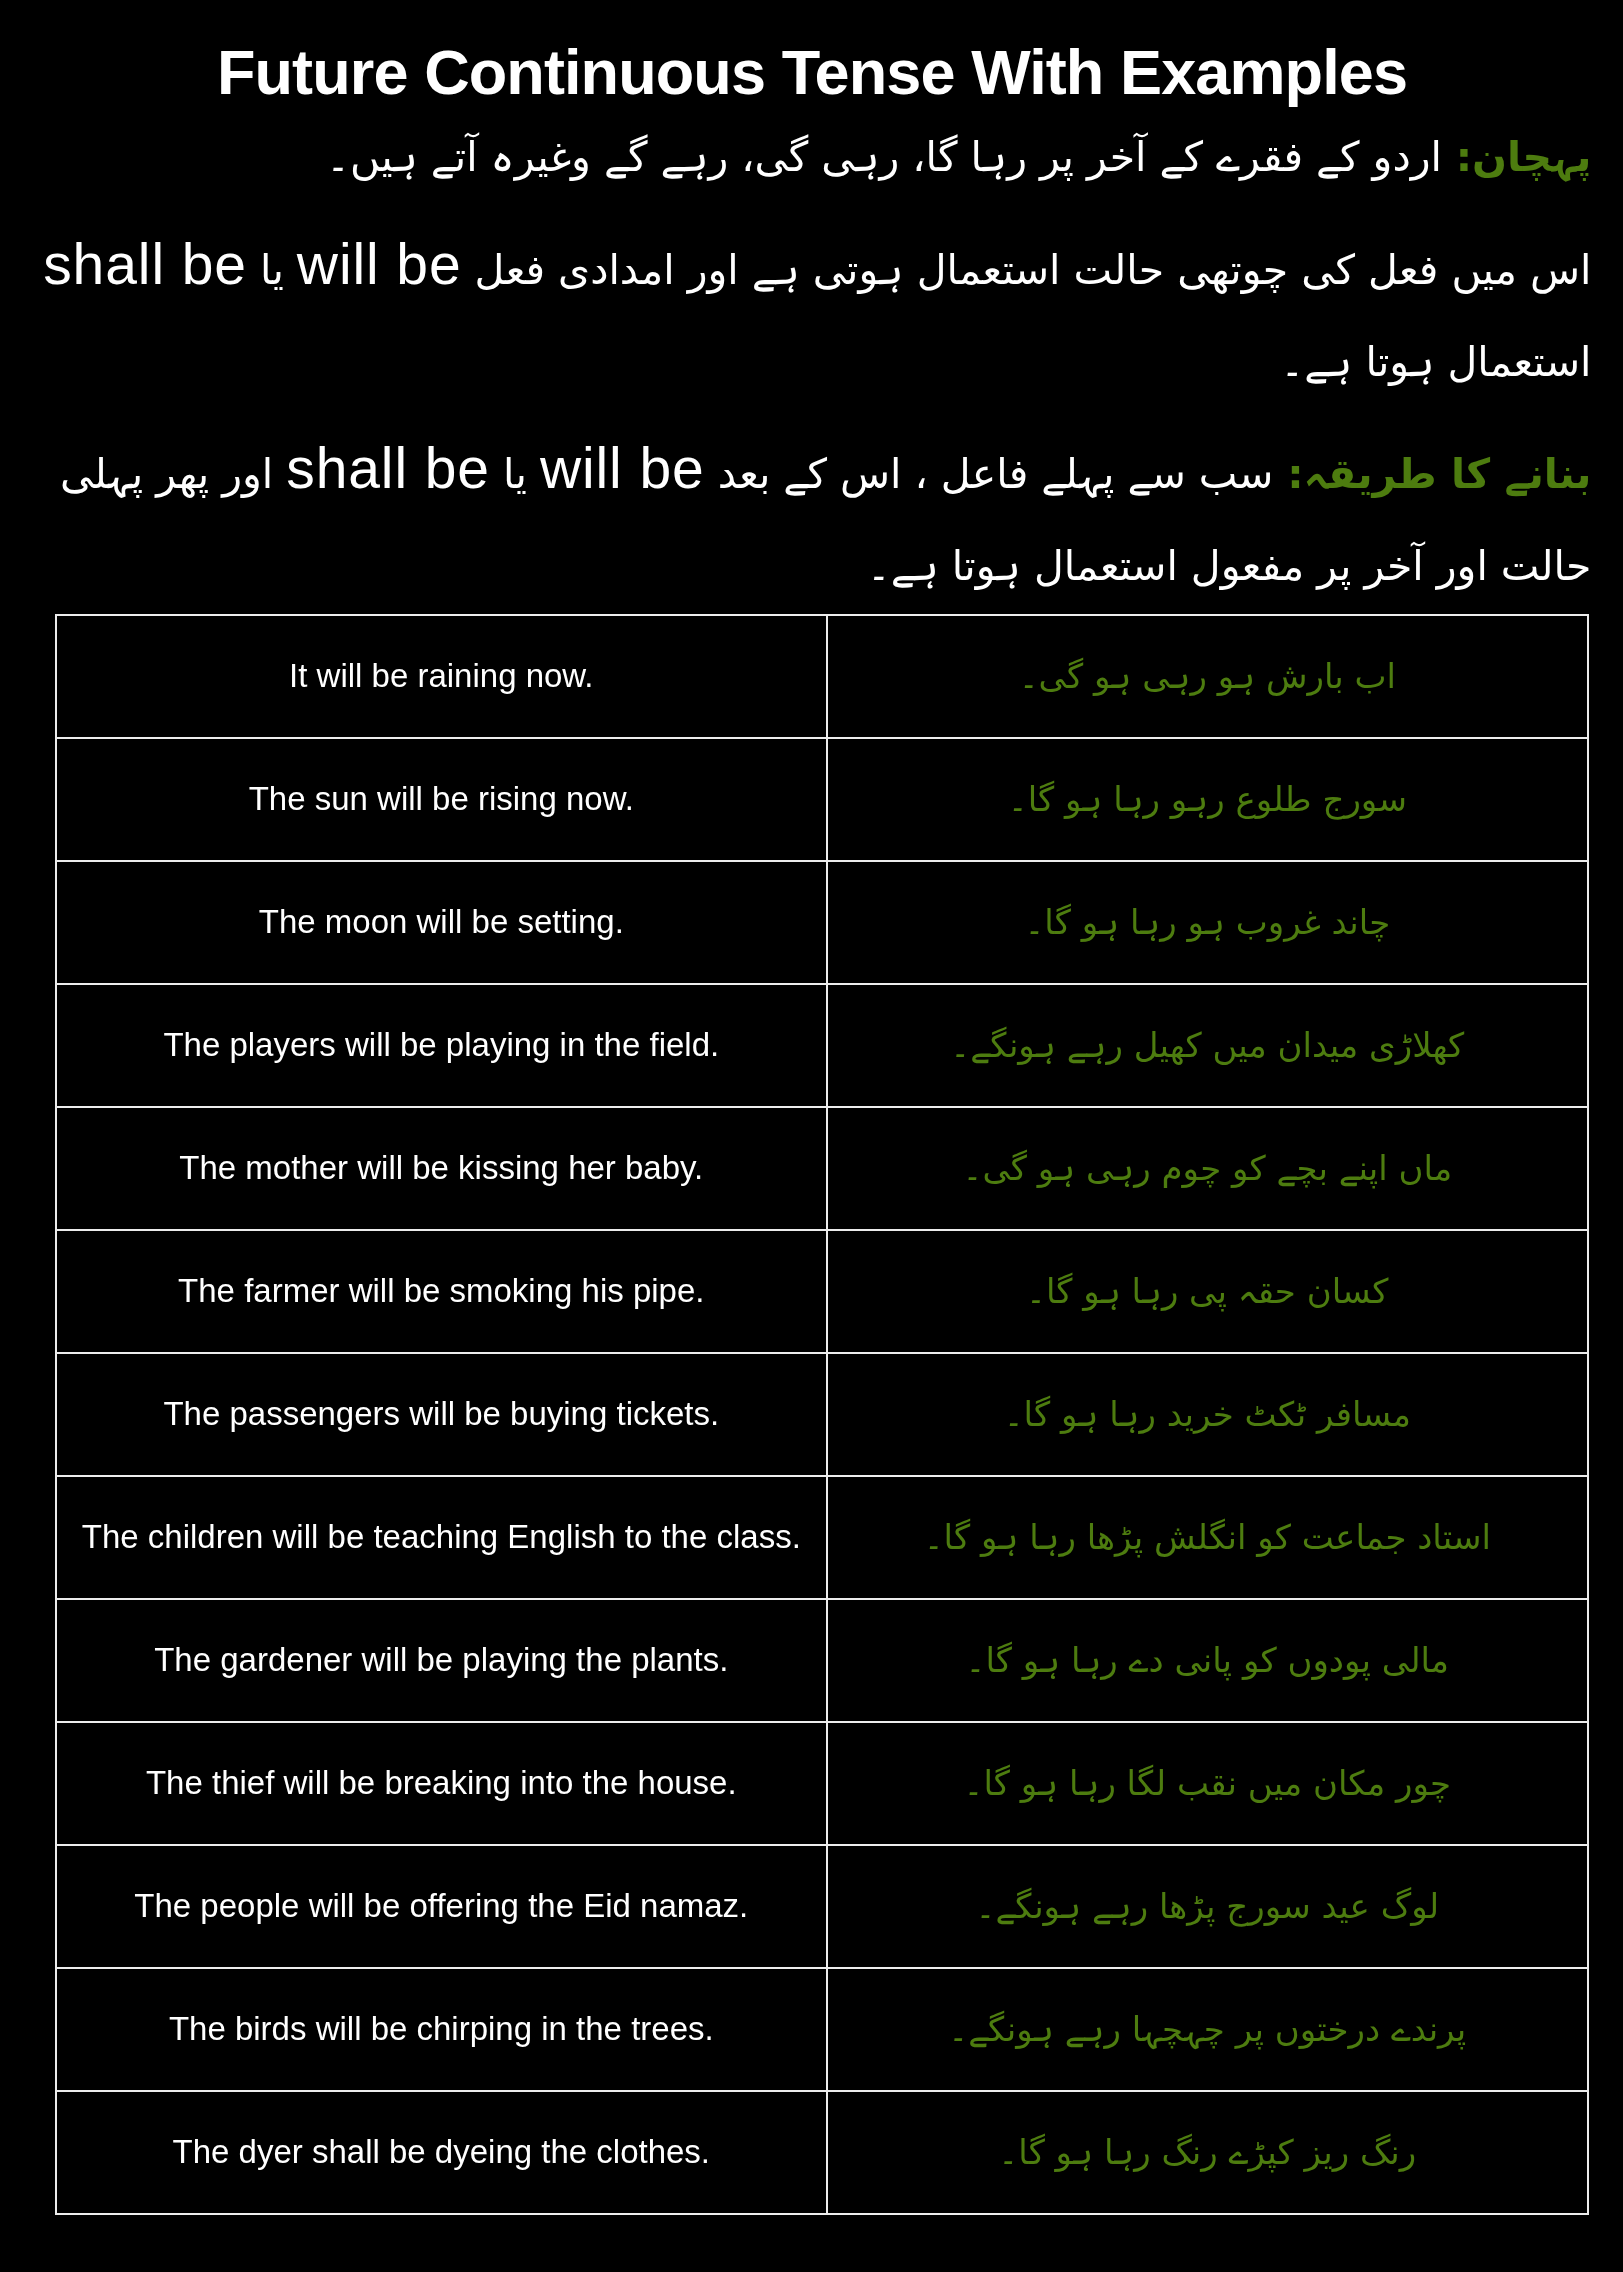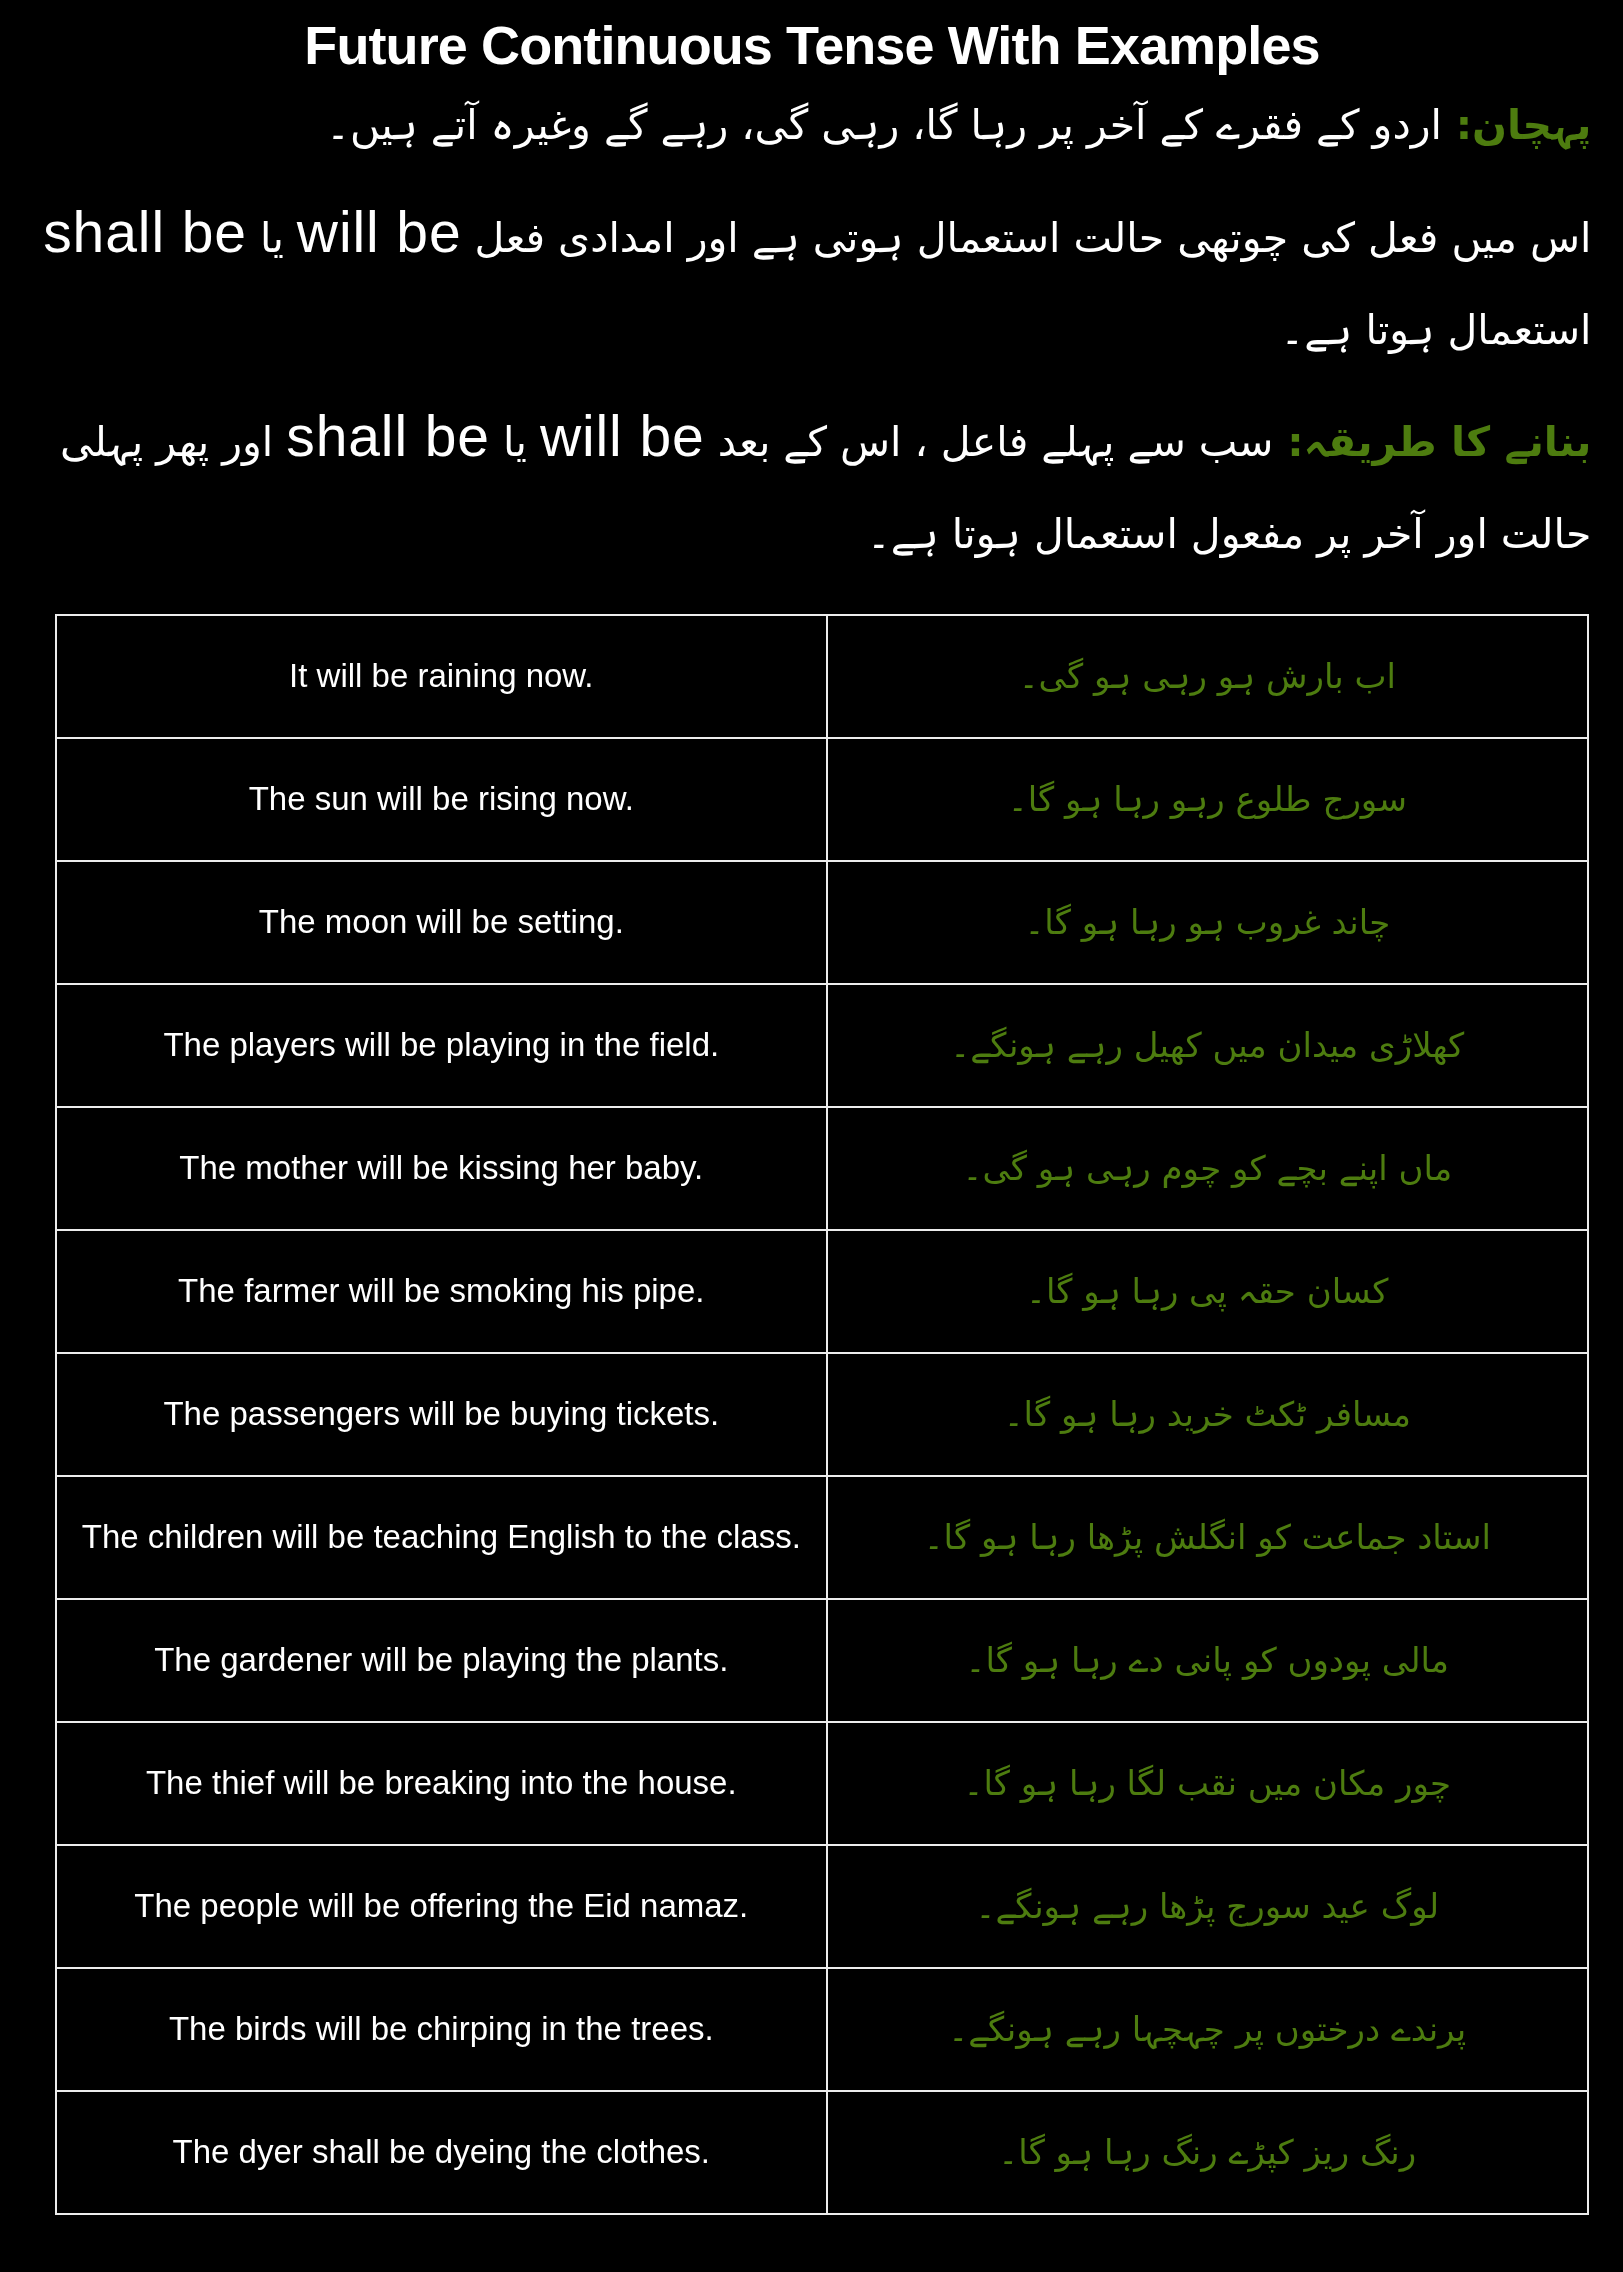--- a/index.html
+++ b/index.html
@@ -22,26 +22,26 @@
 
   
   .intro {
     height: 614px;
     box-sizing: border-box;
     padding: 0 24px;
     overflow: hidden;
   }
   .page-title {
     color: #ffffff;
-    font-size: 54px;
+    font-size: 63px;
     font-weight: bold;
     text-align: center;
     line-height: 1.12;
     margin: 0;
-    padding-top: 15px;
+    padding-top: 37px;
     letter-spacing: -0.9px;
     font-family: "Liberation Sans", sans-serif;
   }
   .para {
     direction: rtl;
     text-align: right;
     color: #ffffff;
     font-size: 41px;
     line-height: 2.0;
     margin: 8.6px 8.6px 0 8.6px;

